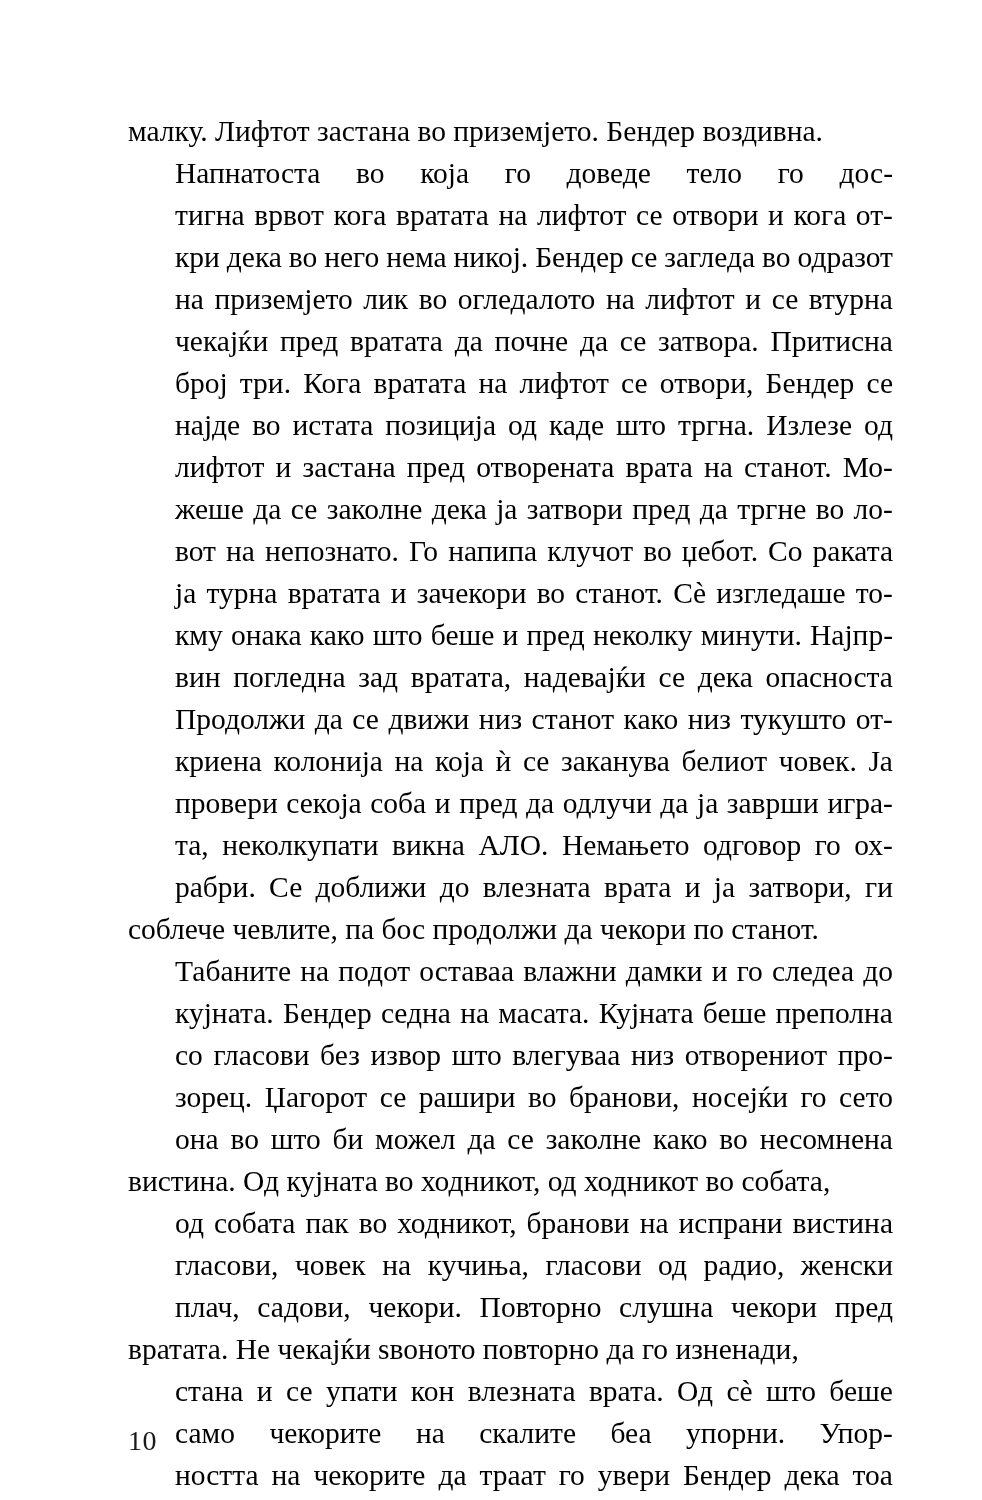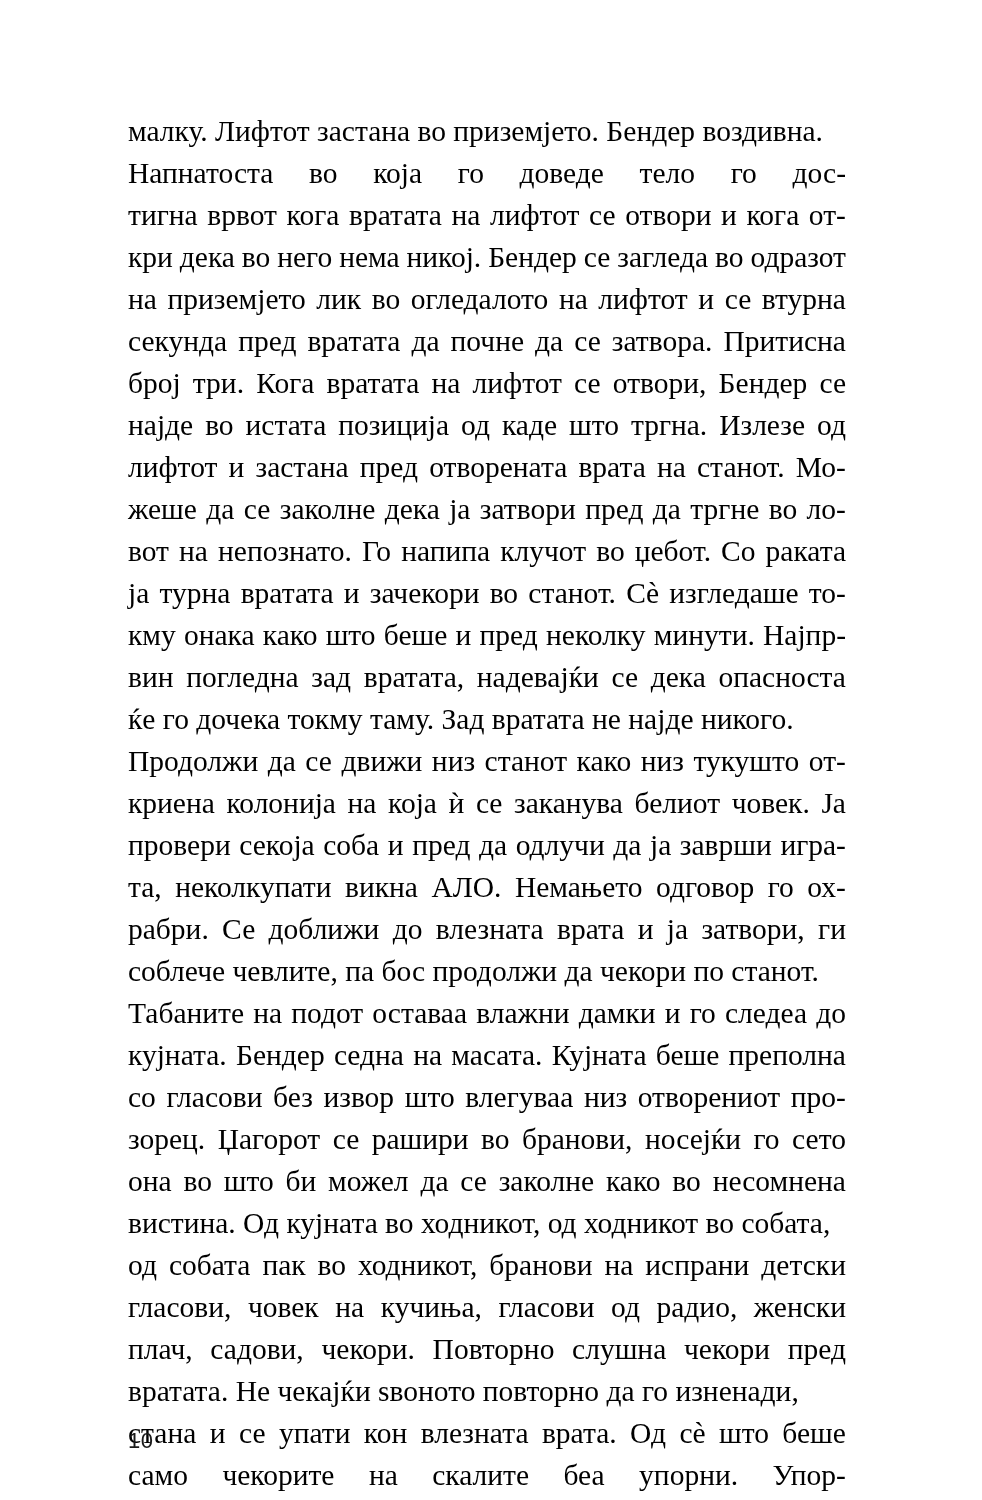--- a/index.html
+++ b/index.html
@@ -43,28 +43,29 @@
   .line.natural {
     text-align: left;
     text-align-last: left;
     white-space: nowrap;
   }
   
   .just {
     display: flex;
     justify-content: space-between;
     width: 718px;
+    margin-left: 47px;
   }
   .just > span { white-space: pre; }
   .page-number {
     position: absolute;
     left: 128px;
     top: 1424px;
-    font-family: Liberation Sans, sans-serif;
-    font-size: 22px;
+    font-family: Liberation Serif, serif;
+    font-size: 28px;
     line-height: 34px;
     color: #1a1a1a;
     letter-spacing: 0.5px;
   }
 </style>
 </head>
 <body>
 
 <div class="page">
 
@@ -121,21 +122,21 @@
           <span>огледалото</span>
           <span>на</span>
           <span>лифтот</span>
           <span>и</span>
           <span>се</span>
           <span>втурна</span>
         </div>
       </div>
       <div class="line">
         <div class="just">
-          <span>секунда</span>
+          <span>чекајќи</span>
           <span>пред</span>
           <span>вратата</span>
           <span>да</span>
           <span>почне</span>
           <span>да</span>
           <span>се</span>
           <span>затвора.</span>
           <span>Притисна</span>
         </div>
       </div>
@@ -243,21 +244,20 @@
           <span>вин</span>
           <span>погледна</span>
           <span>зад</span>
           <span>вратата,</span>
           <span>надевајќи</span>
           <span>се</span>
           <span>дека</span>
           <span>опасноста</span>
         </div>
       </div>
-      <div class="line natural">ќе го дочека токму таму. Зад вратата не најде никого.</div>
       <div class="line">
         <div class="just">
           <span>Продолжи</span>
           <span>да</span>
           <span>се</span>
           <span>движи</span>
           <span>низ</span>
           <span>станот</span>
           <span>како</span>
           <span>низ</span>
@@ -392,21 +392,21 @@
       <div class="line">
         <div class="just">
           <span>од</span>
           <span>собата</span>
           <span>пак</span>
           <span>во</span>
           <span>ходникот,</span>
           <span>бранови</span>
           <span>на</span>
           <span>испрани</span>
-          <span>детски</span>
+          <span>вистина</span>
         </div>
       </div>
       <div class="line">
         <div class="just">
           <span>гласови,</span>
           <span>човек</span>
           <span>на</span>
           <span>кучиња,</span>
           <span>гласови</span>
           <span>од</span>

